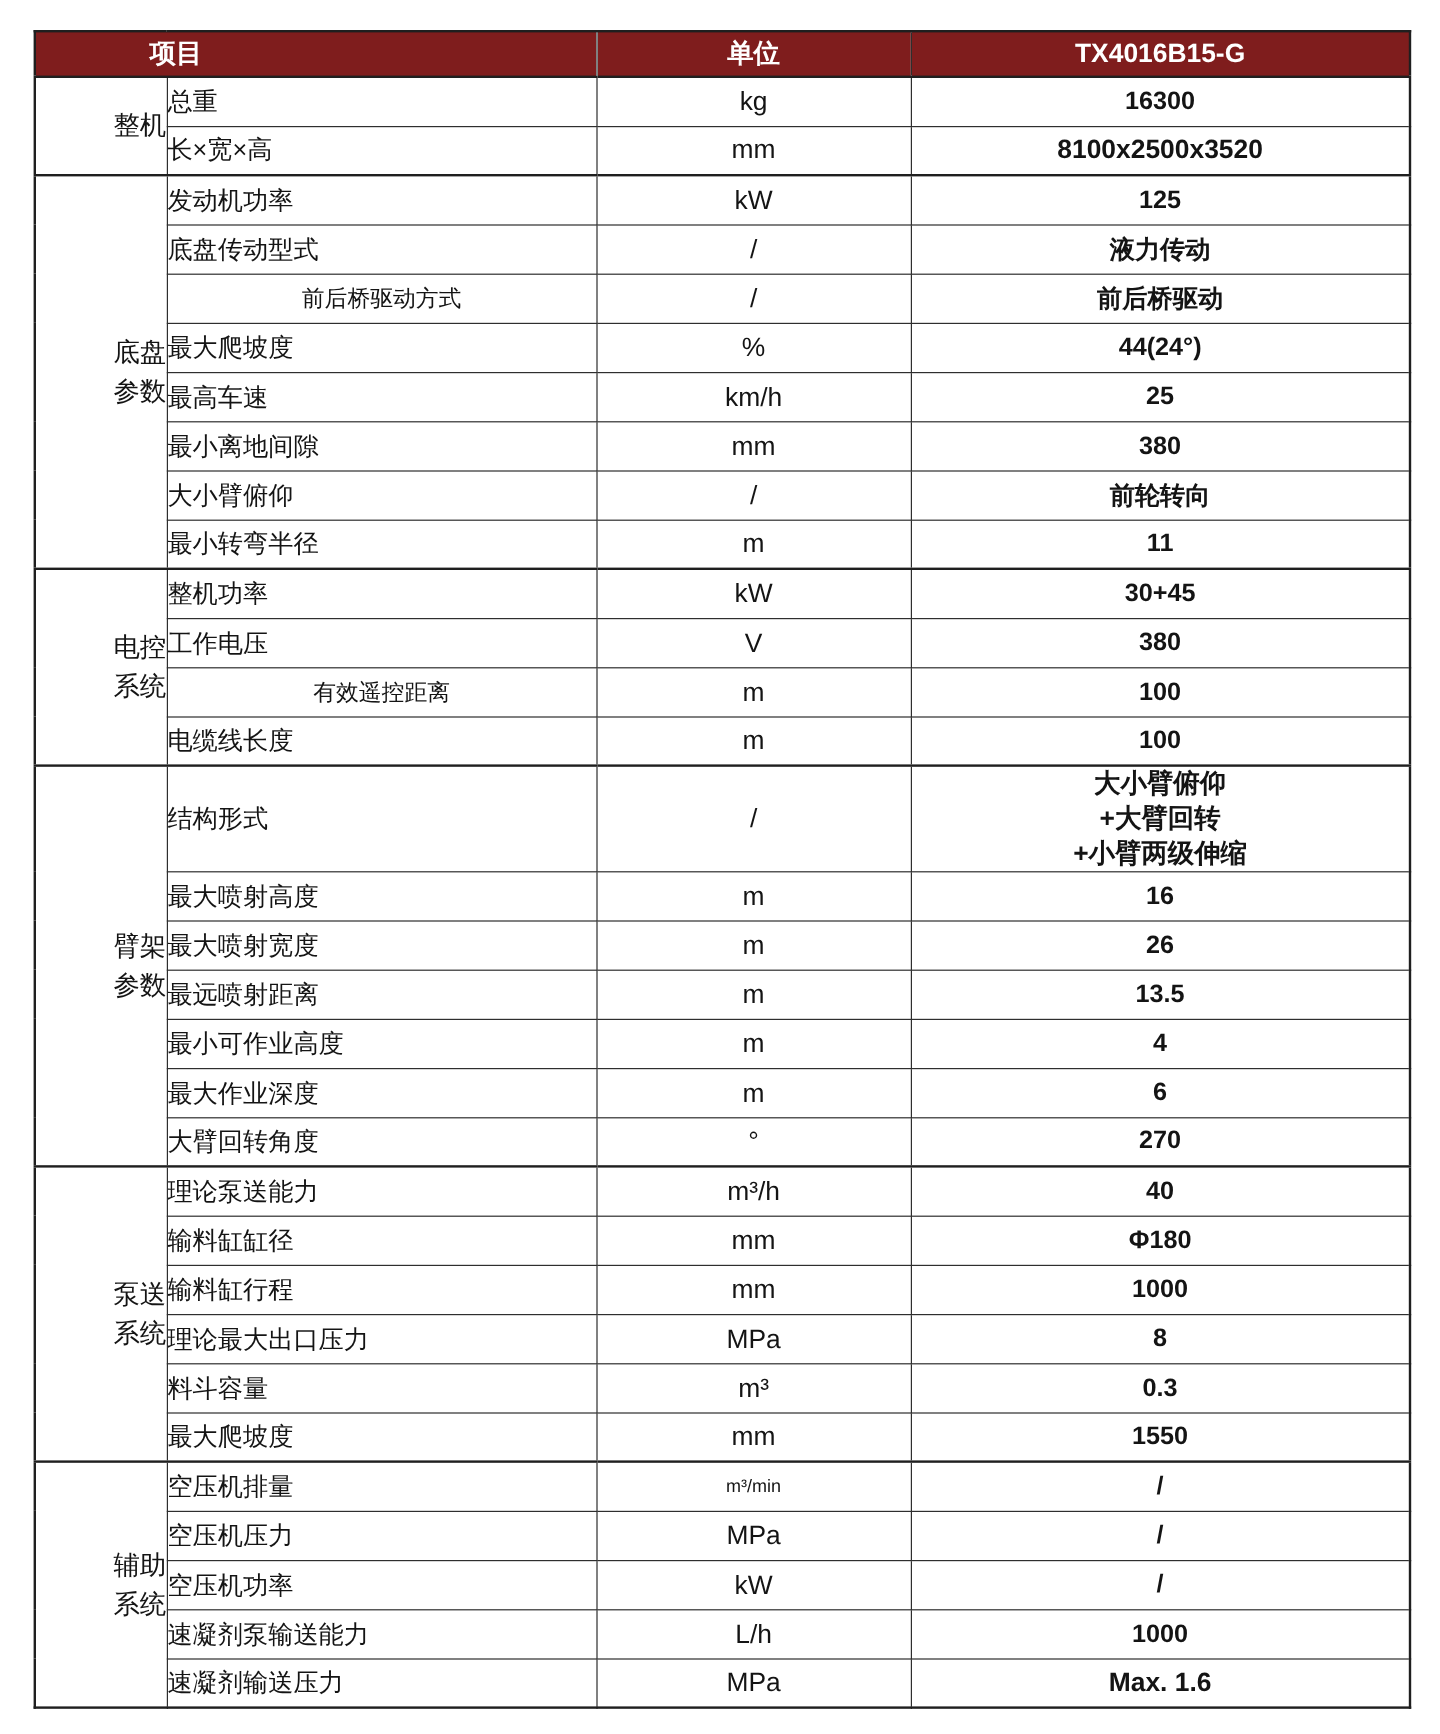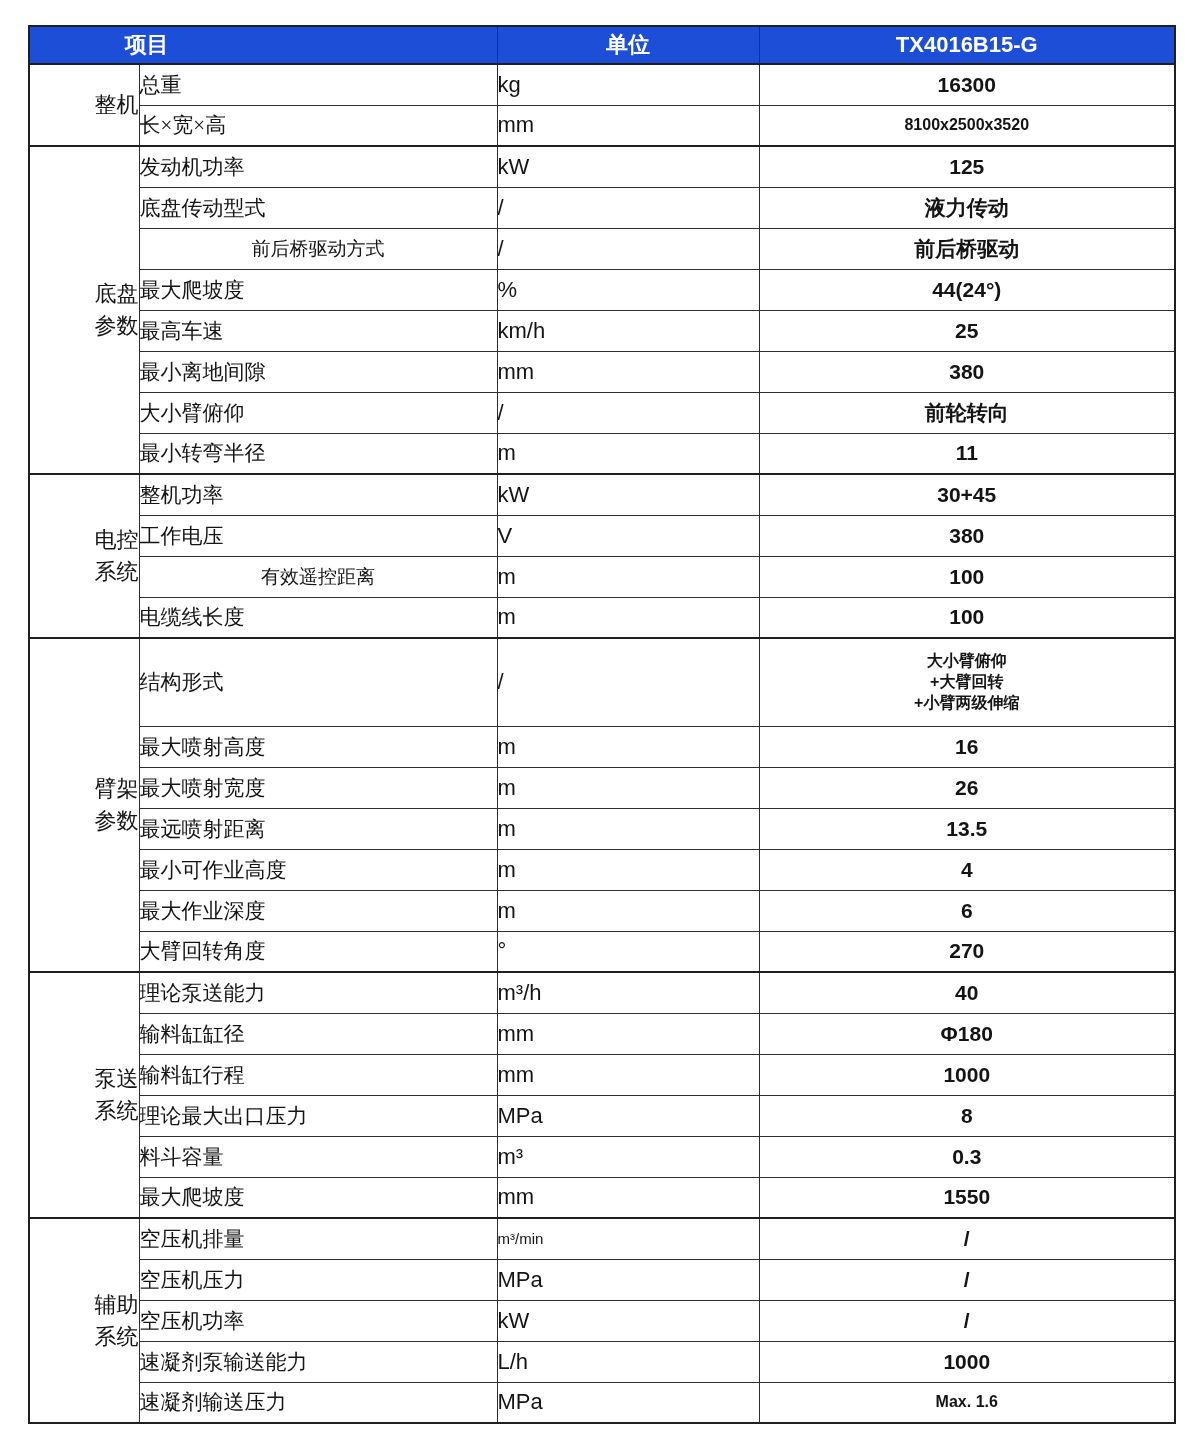--- a/index.html
+++ b/index.html
@@ -29,21 +29,21 @@
   table.spec col.c-label { width: 358px; }
   table.spec col.c-unit  { width: 262px; }
   table.spec col.c-value { width: 416px; }
 
   table.spec th, table.spec td {
     border: 1.5px solid #2e2e2e;
     padding: 0;
     overflow: hidden;
   }
   thead th {
-    background: #1d4ed8;
+    background: #7f1d1d;
     color: #ffffff;
     height: 36px;
     font-size: 22px;
     font-weight: bold;
     text-align: center;
     vertical-align: middle;
   }
   thead th.h-item span {
     display: block;
     width: 50%;
@@ -58,37 +58,36 @@
     vertical-align: middle;
     font-size: 22px;
     line-height: 1.45;
     white-space: pre-line;
   }
   td.label {
     text-align: left;
     vertical-align: middle;
     font-size: 21px;
     padding-left: 84px;
-    font-family: Liberation Serif, serif;
   }
   td.label.small { font-size: 19px; text-align: center; }
   td.unit {
-    text-align: left;
+    text-align: center;
     vertical-align: middle;
     font-size: 22px;
   }
   td.unit.small { font-size: 15px; }
   td.value {
     text-align: center;
     vertical-align: middle;
     font-size: 21px;
     white-space: pre-line;
     font-weight: bold;
   }
-  td.value.small { font-size: 16px; line-height: 1.3; }
+  td.value.small { font-size: 22px; line-height: 1.3; }
 </style>
 </head>
 <body>
 
 <div class="page">
   <table class="spec">
     <colgroup>
       <col class="c-group">
       <col class="c-label">
       <col class="c-unit">

